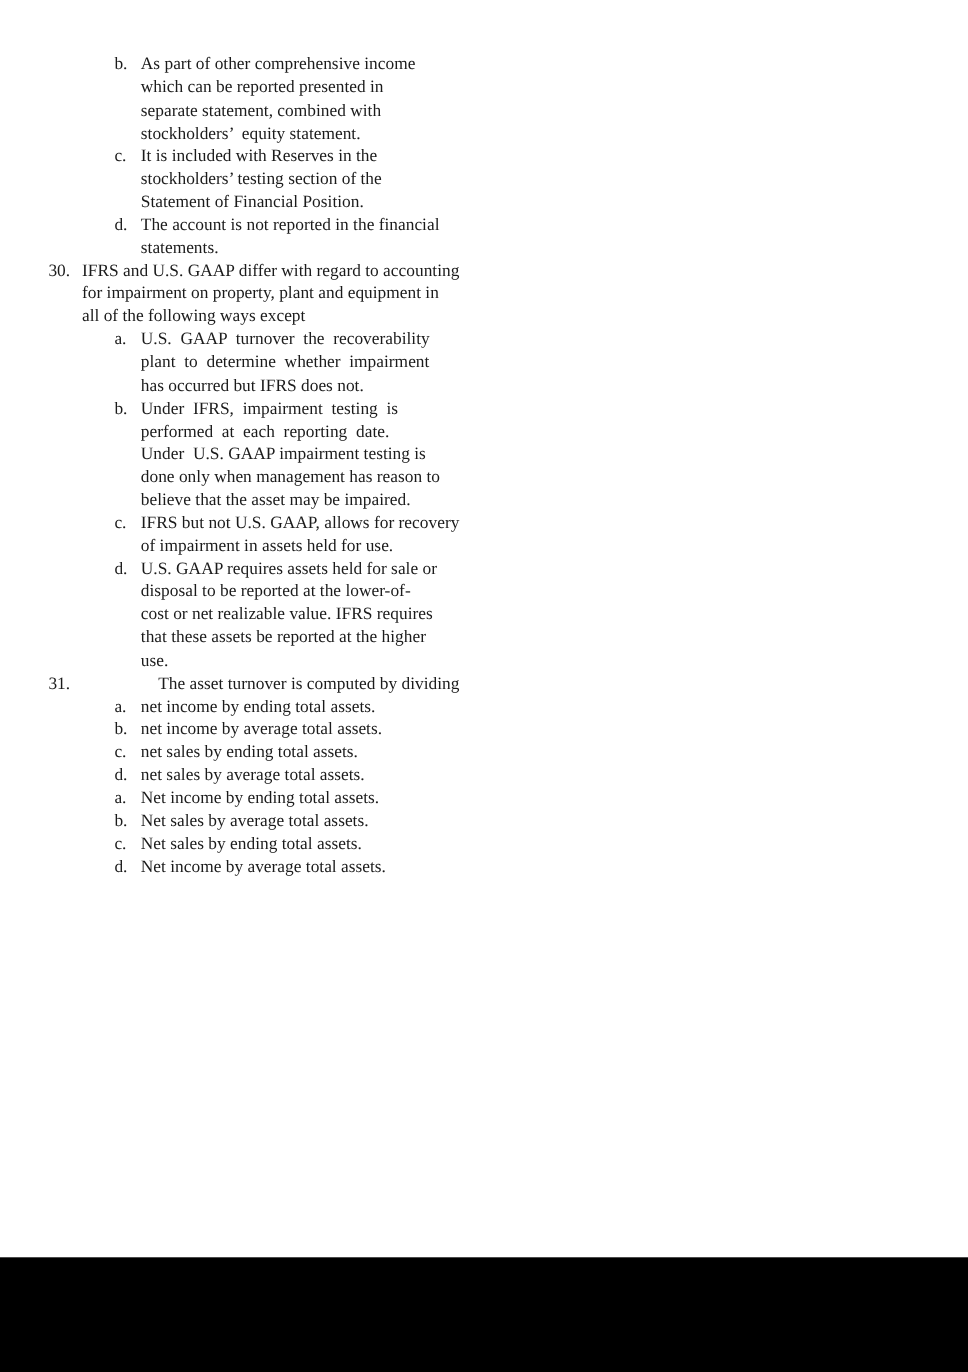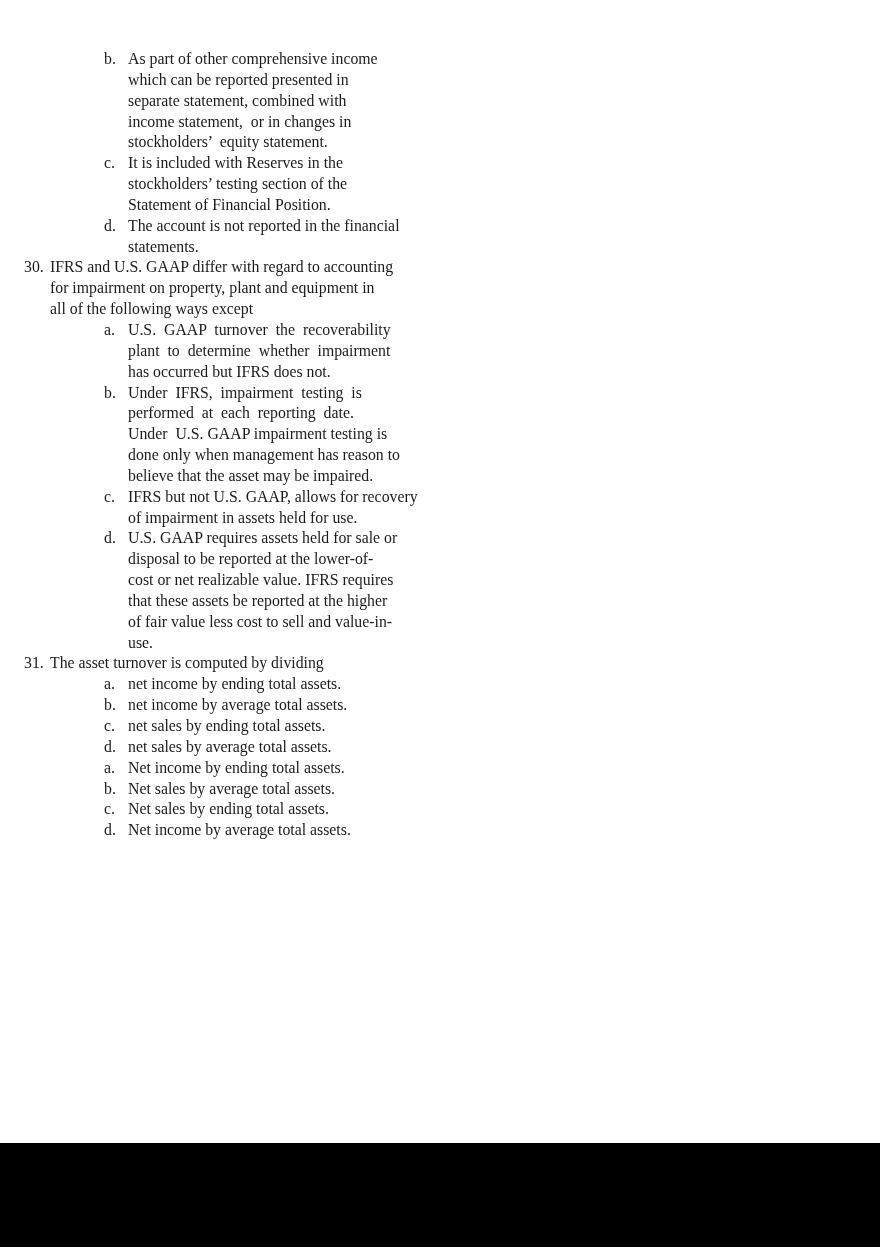--- a/index.html
+++ b/index.html
@@ -17,21 +17,21 @@
   }
   .content {
     position: absolute;
     top: 49px;
     left: 0;
     color: #1b1b1b;
     font-size: 15.8px;
     line-height: 20.85px;
   }
   .block { display: flex; }
-  .block.question { padding-left: 24px; }
+  .block.question { padding-left: 44px; justify-content: space-between; }
   .block.question .label { flex: 0 0 26px; }
   .block.option { padding-left: 104px; }
   .block.option .label { flex: 0 0 24px; }
   .label { display: block; }
   .lines .line { white-space: pre; }
   .bottom-bar {
     position: absolute;
     left: 0;
     top: 1143px;
     width: 880px;
@@ -42,21 +42,20 @@
 <body>
 
 <div class="page" style="background: rgb(255, 255, 255);">
   <div class="content" id="content" style="color: rgb(27, 27, 27);">
       <div class="block option">
         <span class="label">b.</span>
         <div class="lines">
           <div class="line">As part of other comprehensive income</div>
           <div class="line">which can be reported presented in</div>
           <div class="line">separate statement, combined with</div>
-          <div class="line">income statement,  or in changes in</div>
           <div class="line">stockholders’  equity statement.</div>
         </div>
       </div>
       <div class="block option">
         <span class="label">c.</span>
         <div class="lines">
           <div class="line">It is included with Reserves in the</div>
           <div class="line">stockholders’ testing section of the</div>
           <div class="line">Statement of Financial Position.</div>
         </div>
@@ -101,21 +100,20 @@
           <div class="line">of impairment in assets held for use.</div>
         </div>
       </div>
       <div class="block option">
         <span class="label">d.</span>
         <div class="lines">
           <div class="line">U.S. GAAP requires assets held for sale or</div>
           <div class="line">disposal to be reported at the lower-of-</div>
           <div class="line">cost or net realizable value. IFRS requires</div>
           <div class="line">that these assets be reported at the higher</div>
-          <div class="line">of fair value less cost to sell and value-in-</div>
           <div class="line">use.</div>
         </div>
       </div>
       <div class="block question">
         <span class="label">31.</span>
         <div class="lines">
           <div class="line">The asset turnover is computed by dividing</div>
         </div>
       </div>
       <div class="block option">

